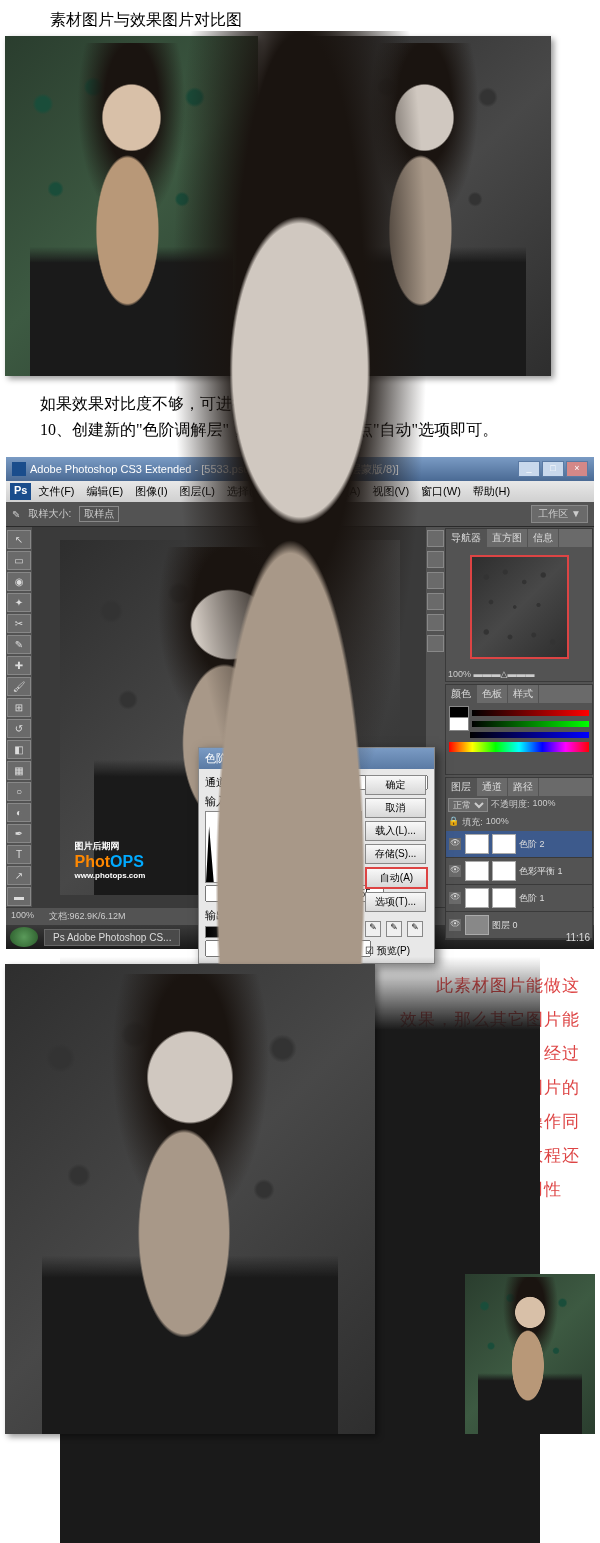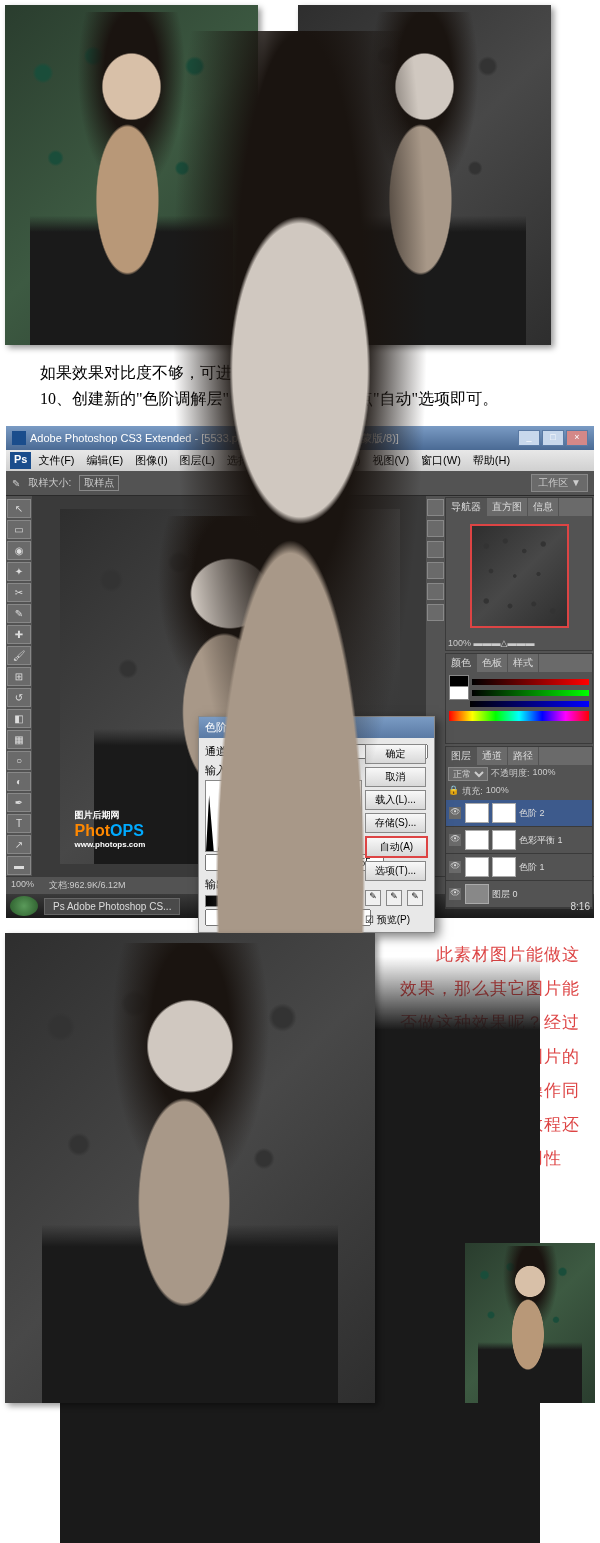--- a/index.html
+++ b/index.html
@@ -77,20 +77,21 @@
 .section3{display:flex;gap:20px;padding:15px 5px}
 .result-img{width:370px;height:470px;box-shadow:3px 3px 6px rgba(0,0,0,.4);position:relative}
 .side-col{flex:1;display:flex;flex-direction:column}
 .conclude-text{color:#d44;font-size:17px;line-height:2;letter-spacing:1px;padding:5px}
 .thumb-img{width:130px;height:160px;margin-top:auto;margin-left:auto;position:relative}
 </style>
 </head>
 <body>
 
 <div class="section1">
+  <div class="title-text">素材图片与效果图片对比图</div>
   <div class="compare-row">
     <div class="img-box peacock-bg" style="width:253px;height:340px">
       <div class="hair"></div>
         <div class="portrait"></div>
     </div>
     <div class="img-box peacock-bg desat" style="width:253px;height:340px">
       <div class="hair"></div>
         <div class="portrait desat"></div>
     </div>
   </div>
@@ -288,21 +289,21 @@
       </div>
     </div>
   </div>
   <div class="ps-status">
     <span>100%</span>
     <span>文档:962.9K/6.12M</span>
   </div>
   <div class="taskbar">
     <div class="start-orb"></div>
     <div class="task-item">Ps <span>Adobe Photoshop CS...</span></div>
-    <div class="task-time">8:16</div>
+    <div class="task-time">11:16</div>
   </div>
 </div>
 
 <div class="section3">
   <div class="result-img peacock-bg desat">
     <div class="hair"></div>
       <div class="portrait desat"></div>
   </div>
   <div class="side-col">
     <div class="conclude-text">　　此素材图片能做这效果，那么其它图片能否做这种效果呢？经过我多张不同素材图片的实践，用此方法操作同样可行。所以此教程还是具有一定的通用性的。</div>

